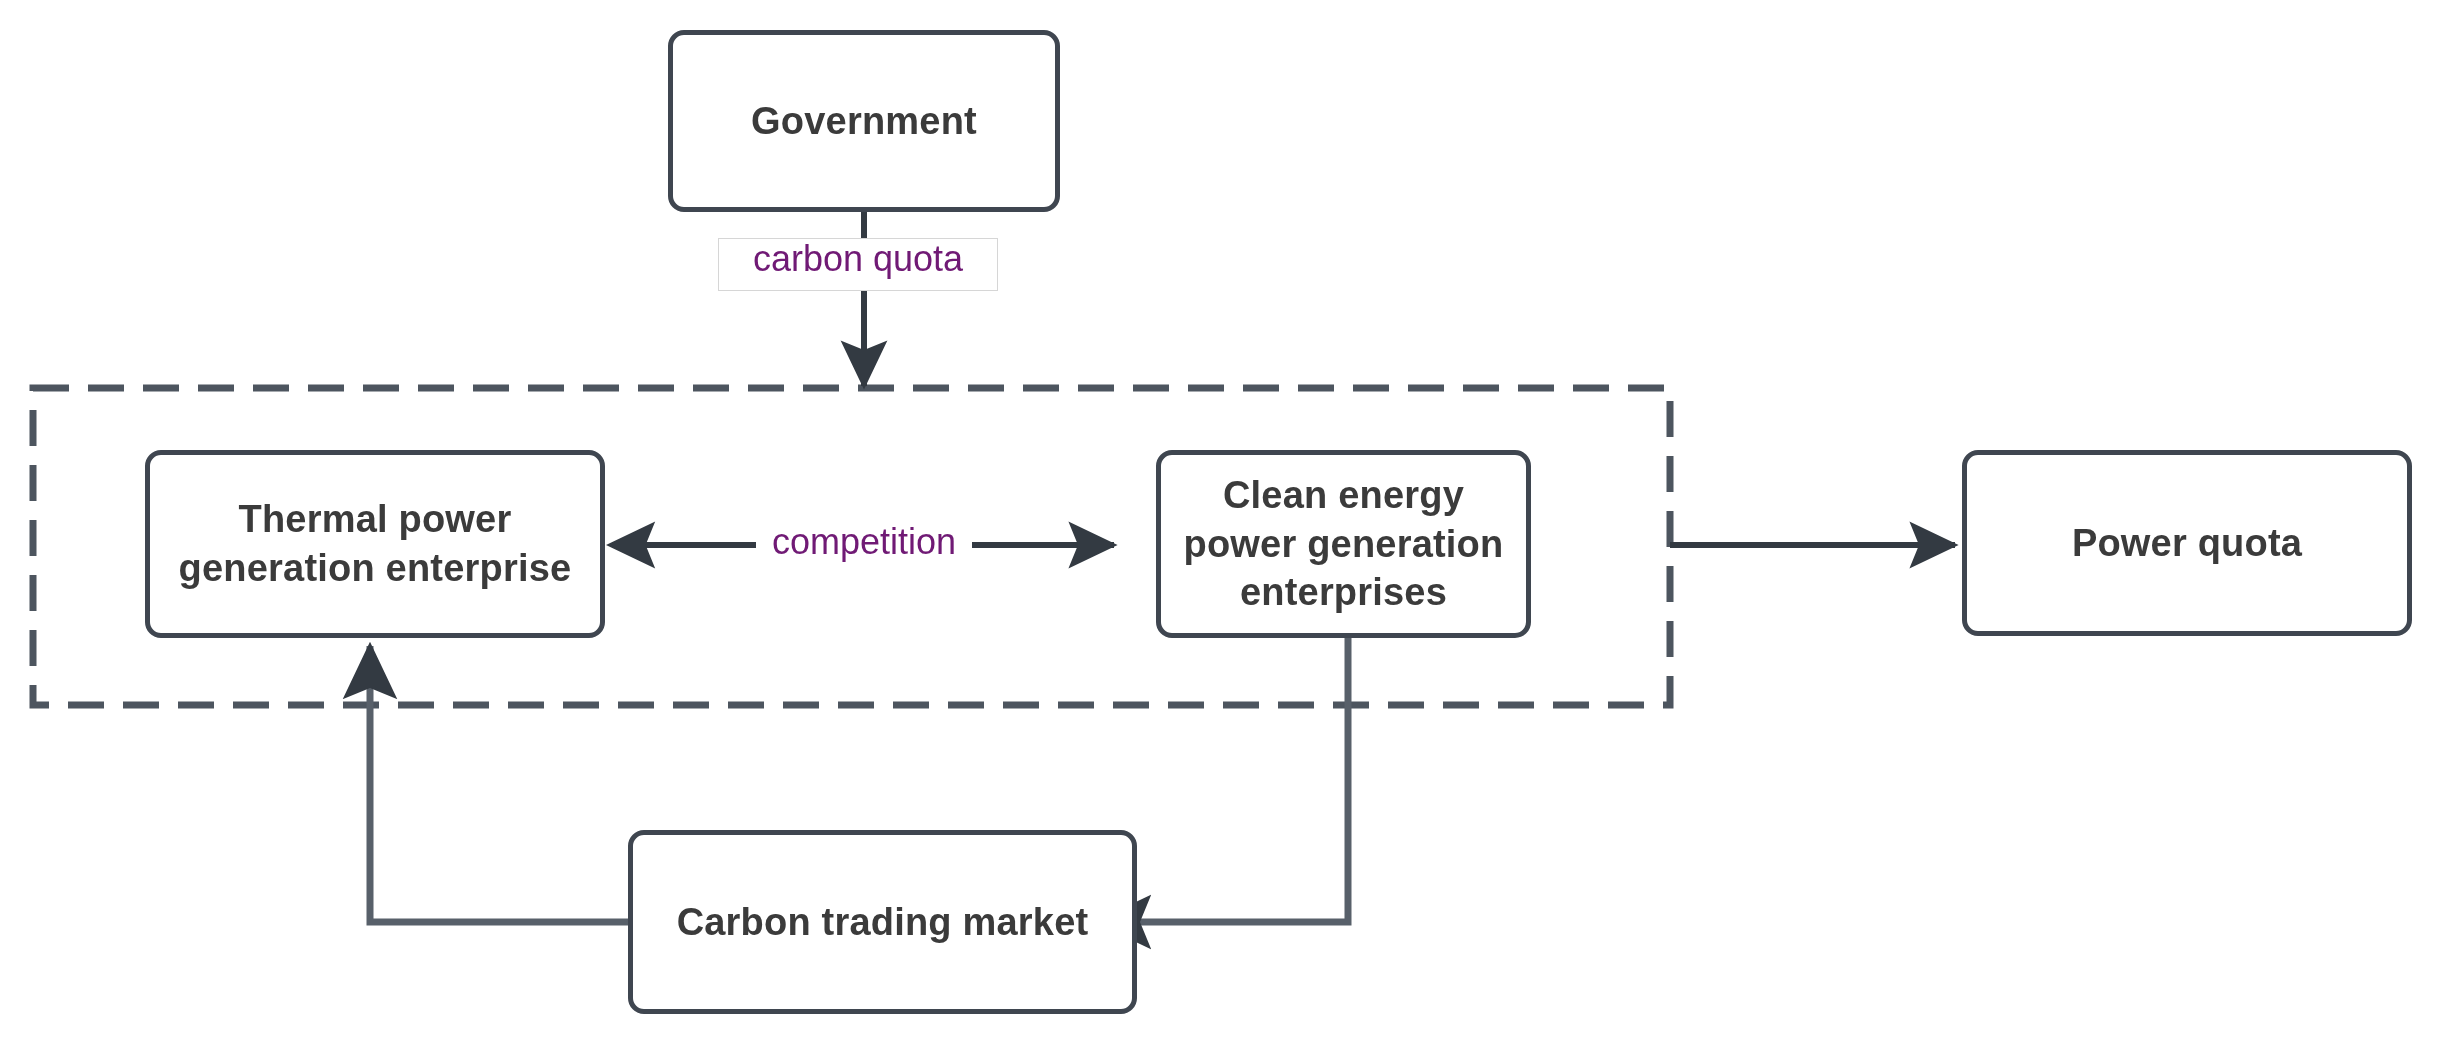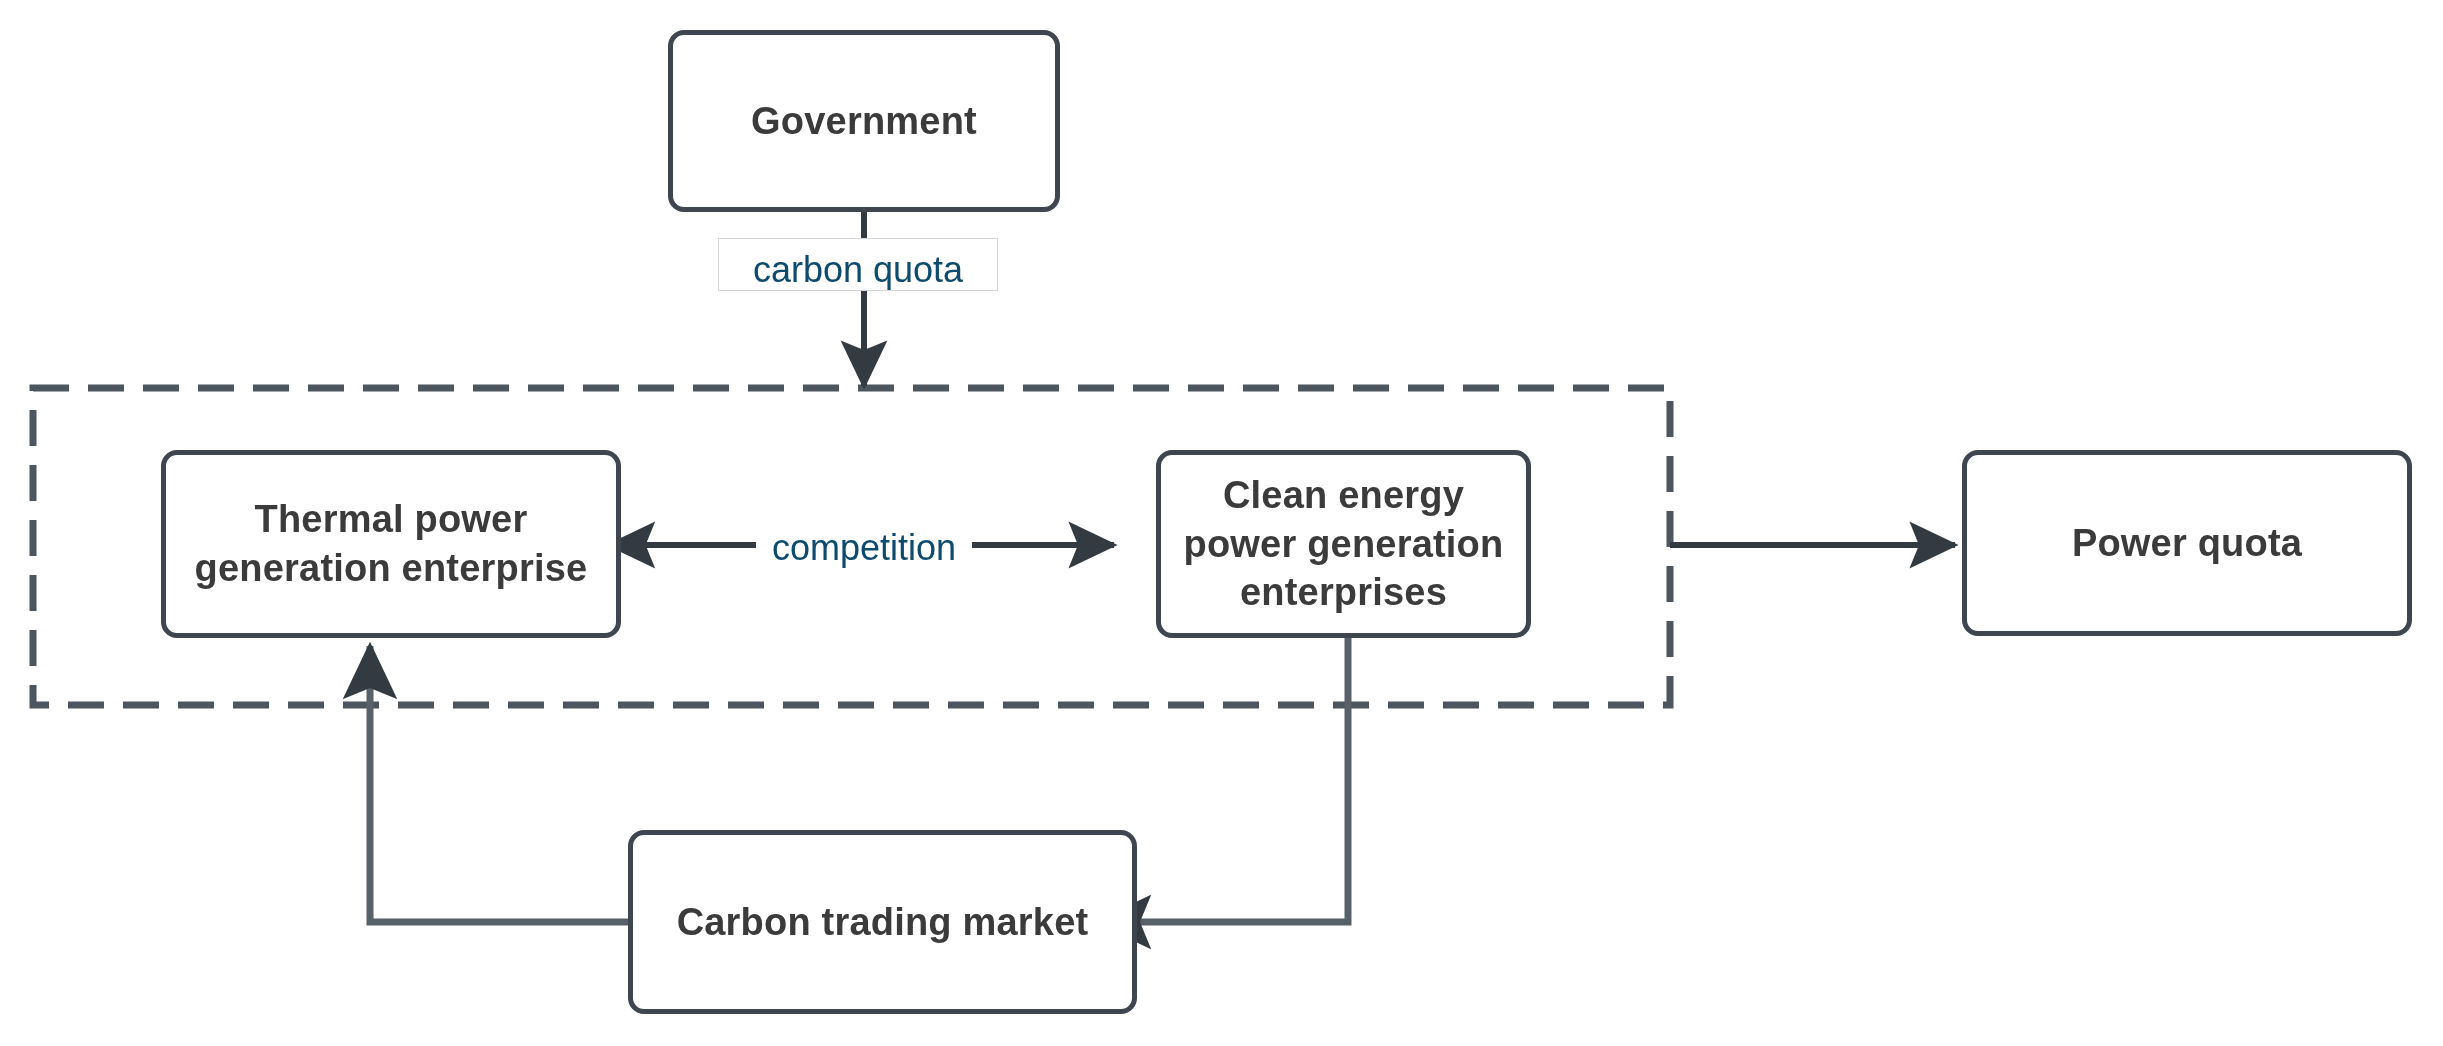--- a/index.html
+++ b/index.html
@@ -39,27 +39,27 @@
     color: #3b3b3b;
     font-weight: bold;
     font-size: 38px;
     line-height: 1.28;
     letter-spacing: 0.2px;
     padding: 0 14px;
   }
   .edge-label {
     position: absolute;
     background: #ffffff;
-    color: #0c4a6e;
+    color: #701a75;
     font-size: 36px;
     font-weight: normal;
     line-height: 1.1;
     white-space: nowrap;
     display: flex;
-    align-items: flex-end;
+    align-items: flex-start;
     justify-content: center;
   }
   .edge-label.boxed {
     border: 1px solid #d6d6d6;
     box-sizing: border-box;
   }
   .edge-label.plain {
     border: none;
   }
 </style>
@@ -88,21 +88,21 @@
 
     <path d="M1348,638 L1348,922 L1098,922" fill="none" stroke="#58606a" stroke-width="7" stroke-linejoin="miter" marker-end="url(#arrowEnd)"></path>
 
     <path d="M628,922 L370,922 L370,646" fill="none" stroke="#58606a" stroke-width="7" stroke-linejoin="miter" marker-end="url(#arrowEnd)"></path>
   </svg>
 
   <div class="node-box" style="left:668px; top:30px; width:392px; height:182px;">
     <span class="node-label">Government</span>
   </div>
 
-  <div class="node-box" style="left:145px; top:450px; width:460px; height:188px;margin-left:16px;">
+  <div class="node-box" style="left:145px; top:450px; width:460px; height:188px;">
     <span class="node-label">Thermal power generation enterprise</span>
   </div>
 
   <div class="node-box" style="left:1122px; top:450px; width:375px; height:188px;margin-left:34px;">
     <span class="node-label">Clean energy power generation enterprises</span>
   </div>
 
   <div class="node-box" style="left:1962px; top:450px; width:450px; height:186px;">
     <span class="node-label">Power quota</span>
   </div>

